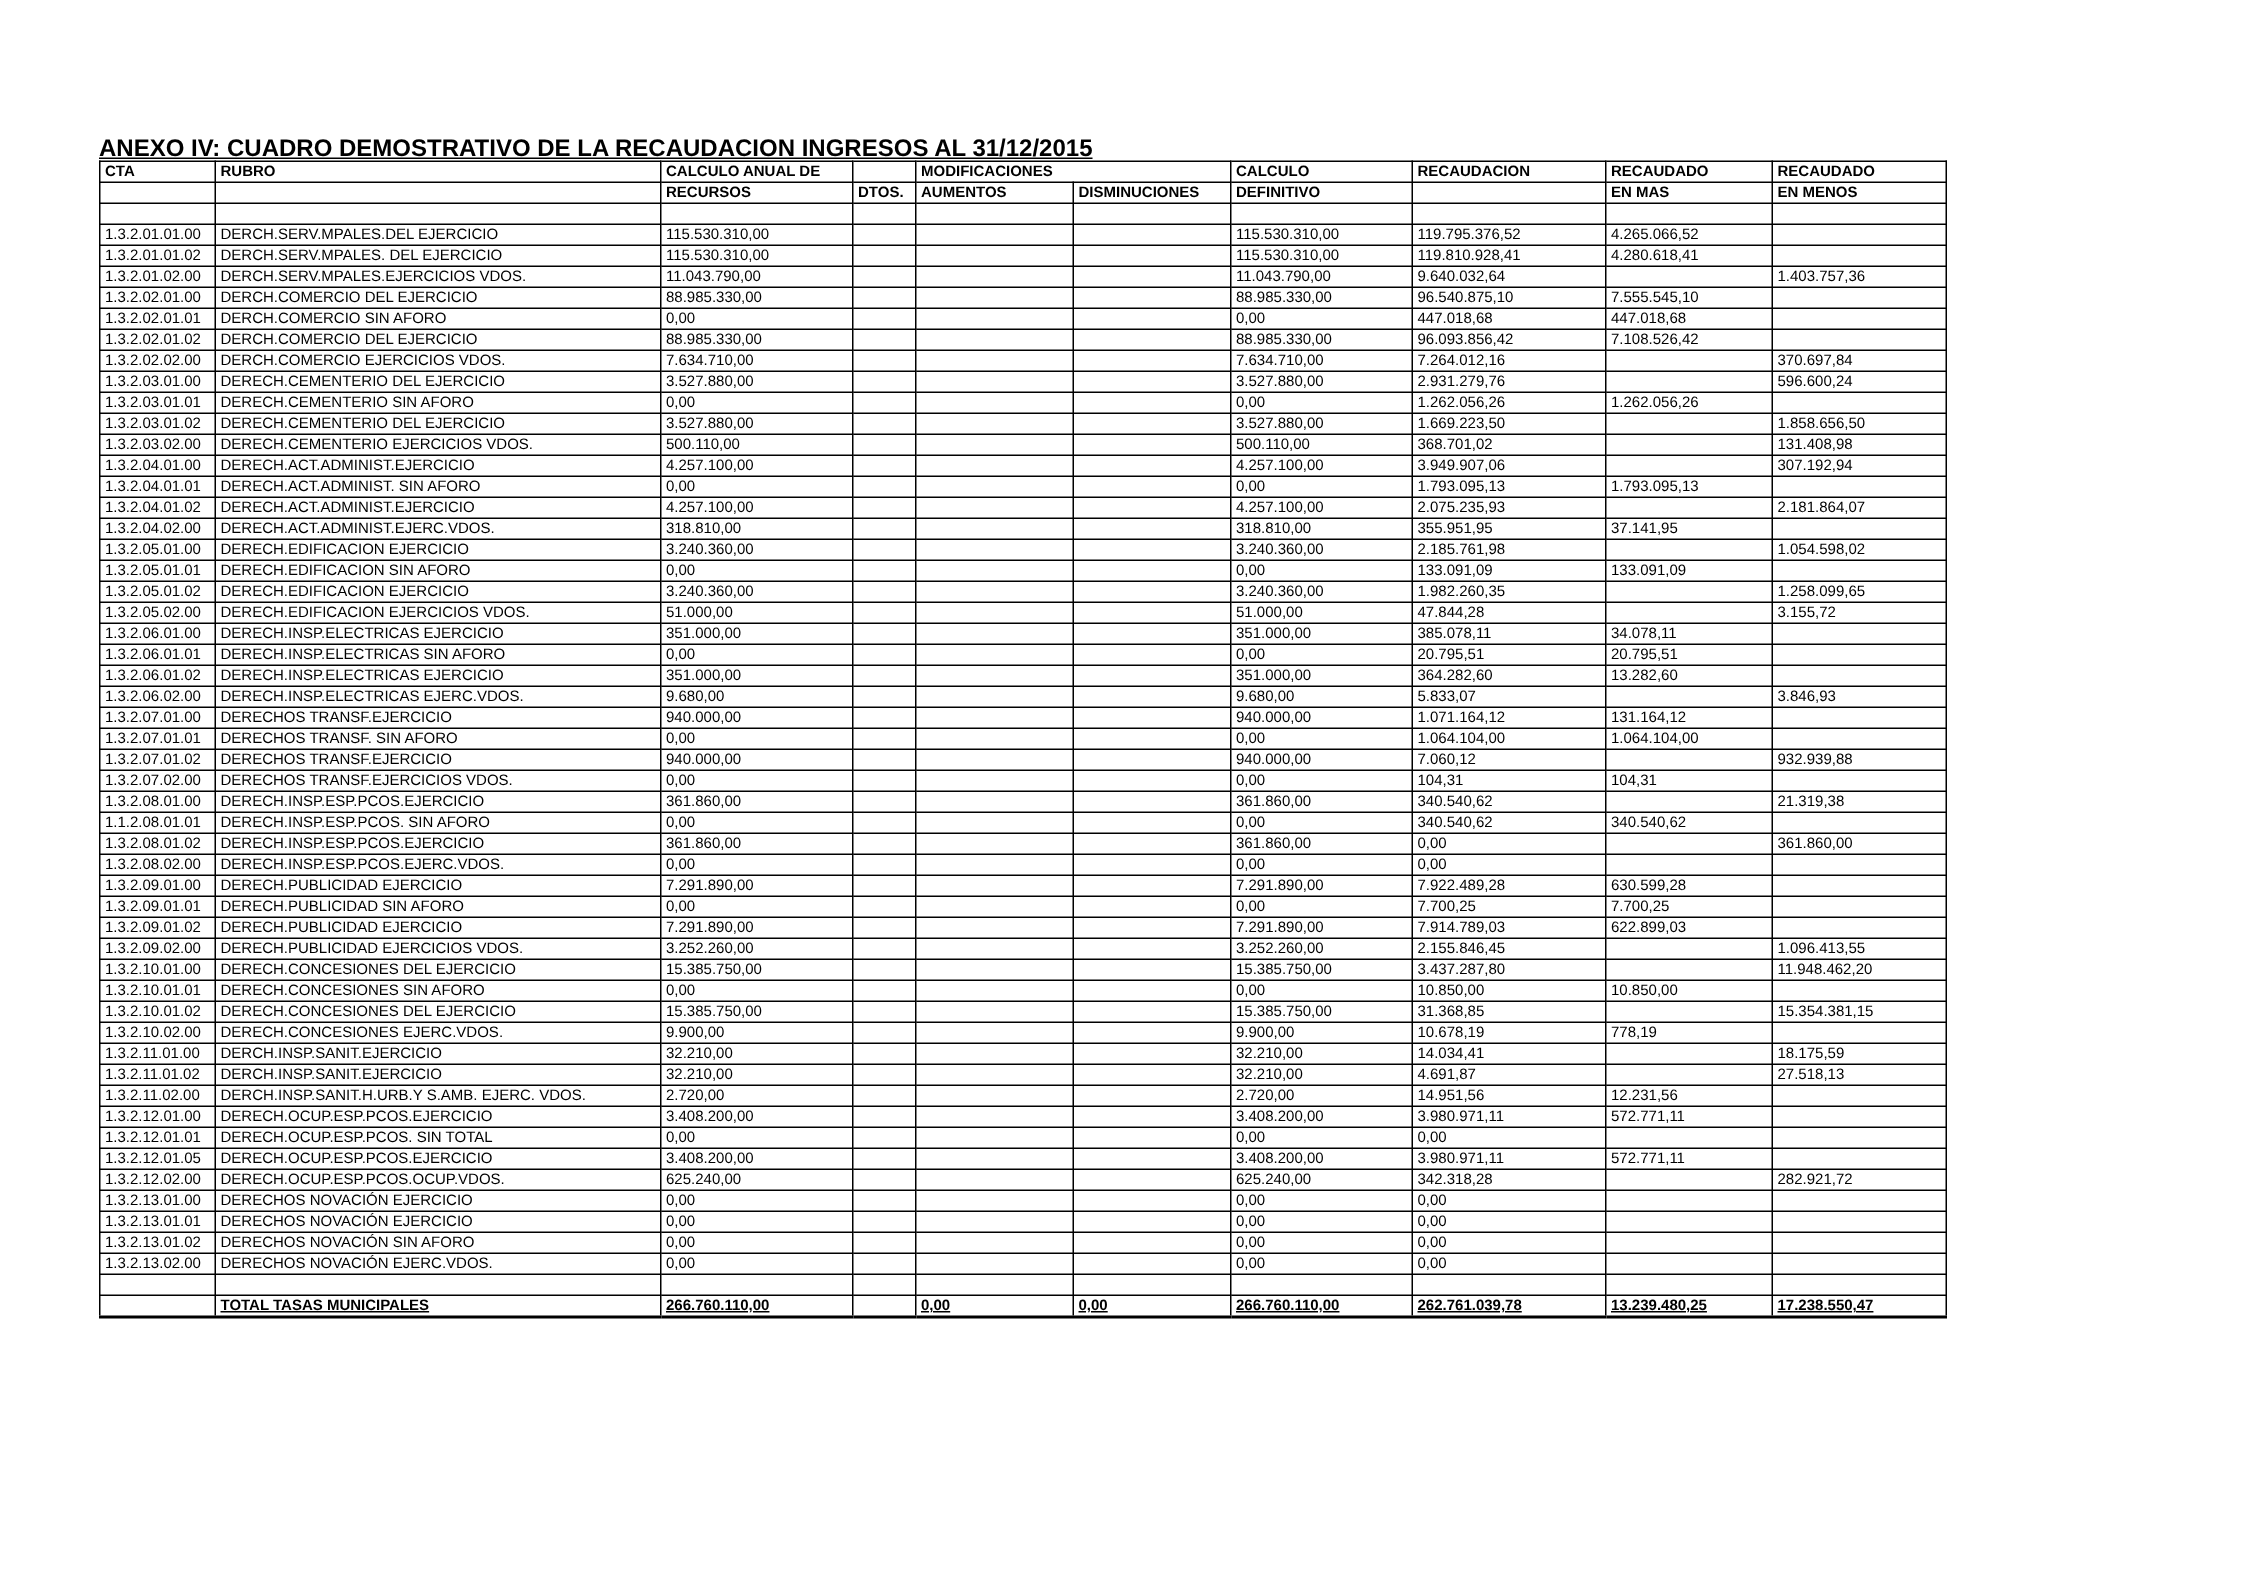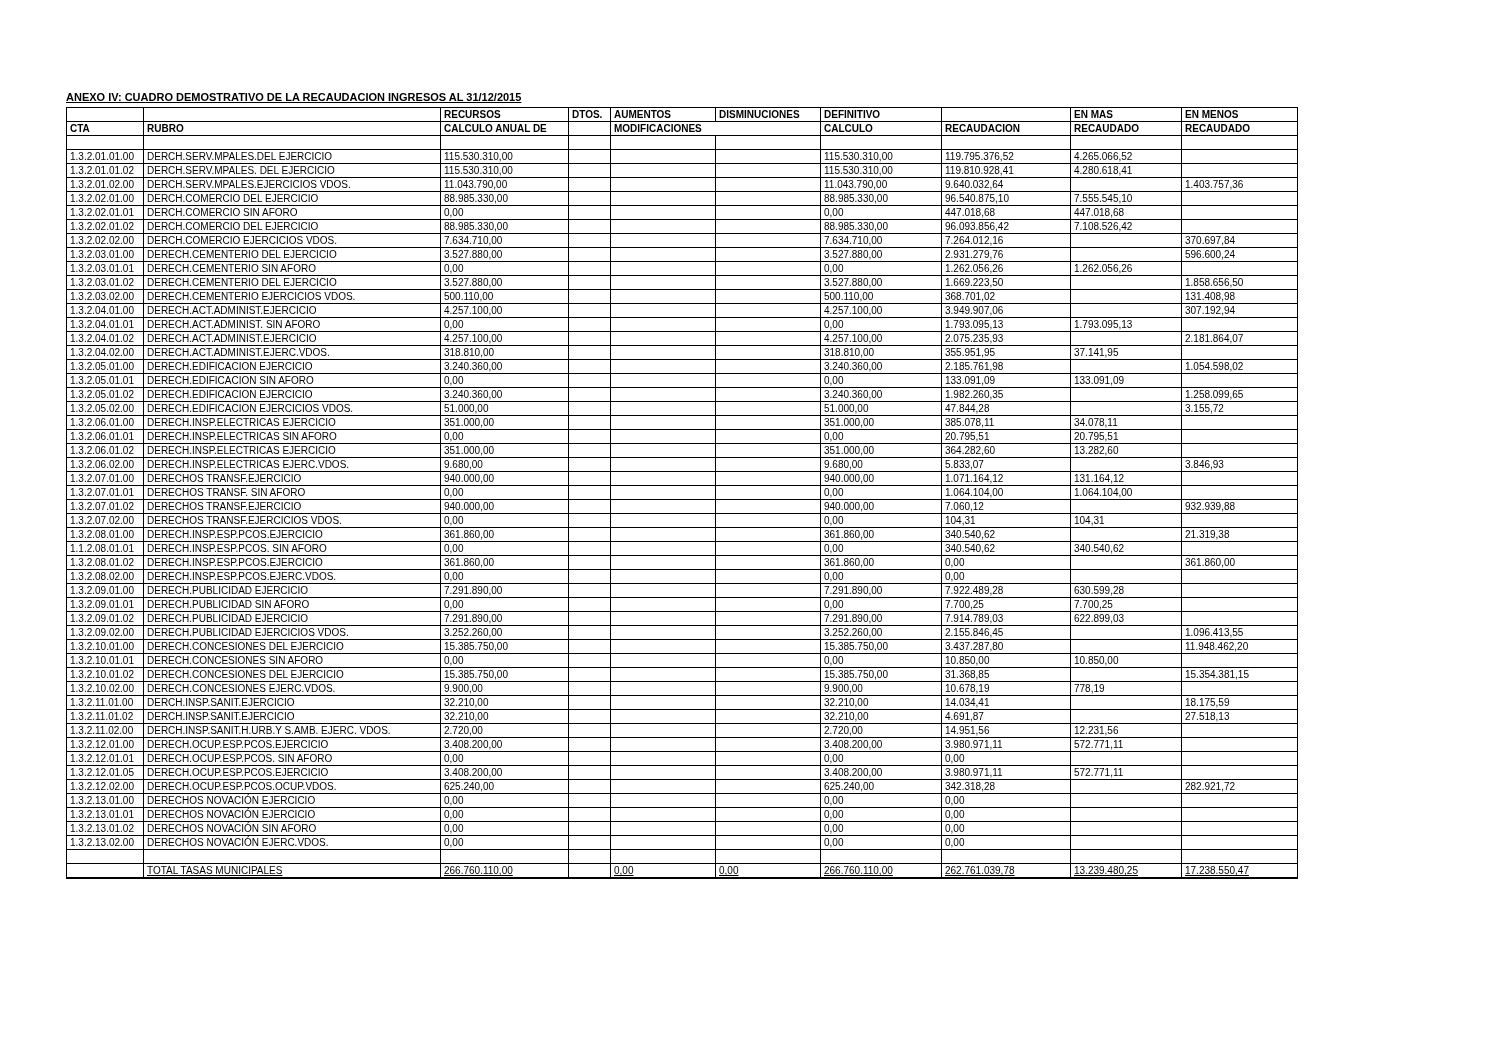--- a/index.html
+++ b/index.html
@@ -3,39 +3,39 @@
 <meta charset="utf-8">
 <style>
   html, body { margin:0; padding:0; }
   body {
     width:1497px; height:1058px; background:#ffffff;
     font-family:"Liberation Sans", sans-serif; color:#000000;
   }
   .page { position:relative; width:1497px; height:1058px; background:#ffffff; overflow:hidden; }
   .doc-title {
     position:absolute; left:66px; top:91px;
-    font-size:11px; font-weight:bold; text-decoration:underline; white-space:nowrap;
+    font-size:16px; font-weight:bold; text-decoration:underline; white-space:nowrap;
   }
   table.sheet {
     position:absolute; left:66px; top:107px;
     border-collapse:collapse; table-layout:fixed;
   }
   table.sheet td {
     border:1px solid #000000;
     height:13px; line-height:13px;
     padding:0 3px;
     font-size:10px;
     white-space:nowrap; overflow:hidden;
     text-align:left;
   }
   thead td { font-weight:bold; }
   td.center { text-align:center; }
   td.num { text-align:right; }
   tr.spacer td { height:13px; }
-  tr.total-row td { font-weight:normal; }
+  tr.total-row td { font-weight:bold; }
   tr.total-row td.u { text-decoration:underline; }
   tr.total-row td { border-bottom:2px solid #000000; }
 </style>
 </head>
 <body>
 
 <div class="page">
 
   <div class="doc-title">ANEXO IV: CUADRO DEMOSTRATIVO DE LA RECAUDACION INGRESOS AL 31/12/2015</div>
 
@@ -47,42 +47,42 @@
       <col style="width:42px">
       <col style="width:105px">
       <col style="width:105px">
       <col style="width:121px">
       <col style="width:129px">
       <col style="width:111px">
       <col style="width:116px">
     </colgroup>
     <thead>
       <tr>
+        <td>CTA</td>
+        <td>RUBRO</td>
+        <td>CALCULO ANUAL DE</td>
+        <td></td>
+        <td colspan="2" class="center">MODIFICACIONES</td>
+        <td class="center">CALCULO</td>
+        <td>RECAUDACION</td>
+        <td>RECAUDADO</td>
+        <td>RECAUDADO</td>
+      </tr>
+      <tr>
         <td></td>
         <td></td>
         <td>RECURSOS</td>
         <td class="center">DTOS.</td>
         <td class="center">AUMENTOS</td>
         <td class="center">DISMINUCIONES</td>
         <td class="center">DEFINITIVO</td>
         <td></td>
         <td>EN MAS</td>
         <td>EN MENOS</td>
       </tr>
-      <tr>
-        <td>CTA</td>
-        <td>RUBRO</td>
-        <td>CALCULO ANUAL DE</td>
-        <td></td>
-        <td colspan="2" class="center">MODIFICACIONES</td>
-        <td class="center">CALCULO</td>
-        <td>RECAUDACION</td>
-        <td>RECAUDADO</td>
-        <td>RECAUDADO</td>
-      </tr>
       <tr class="spacer">
         <td></td>
           <td></td>
           <td></td>
           <td></td>
           <td></td>
           <td></td>
           <td></td>
           <td></td>
           <td></td>
@@ -601,21 +601,21 @@
           <td class="num"></td>
           <td class="num"></td>
           <td class="num"></td>
           <td class="num">3.408.200,00</td>
           <td class="num">3.980.971,11</td>
           <td class="num">572.771,11</td>
           <td class="num"></td>
         </tr>
         <tr>
           <td>1.3.2.12.01.01</td>
-          <td>DERECH.OCUP.ESP.PCOS. SIN AFORO</td>
+          <td>DERECH.OCUP.ESP.PCOS. SIN TOTAL</td>
           <td class="num">0,00</td>
           <td class="num"></td>
           <td class="num"></td>
           <td class="num"></td>
           <td class="num">0,00</td>
           <td class="num">0,00</td>
           <td class="num"></td>
           <td class="num"></td>
         </tr>
         <tr>

